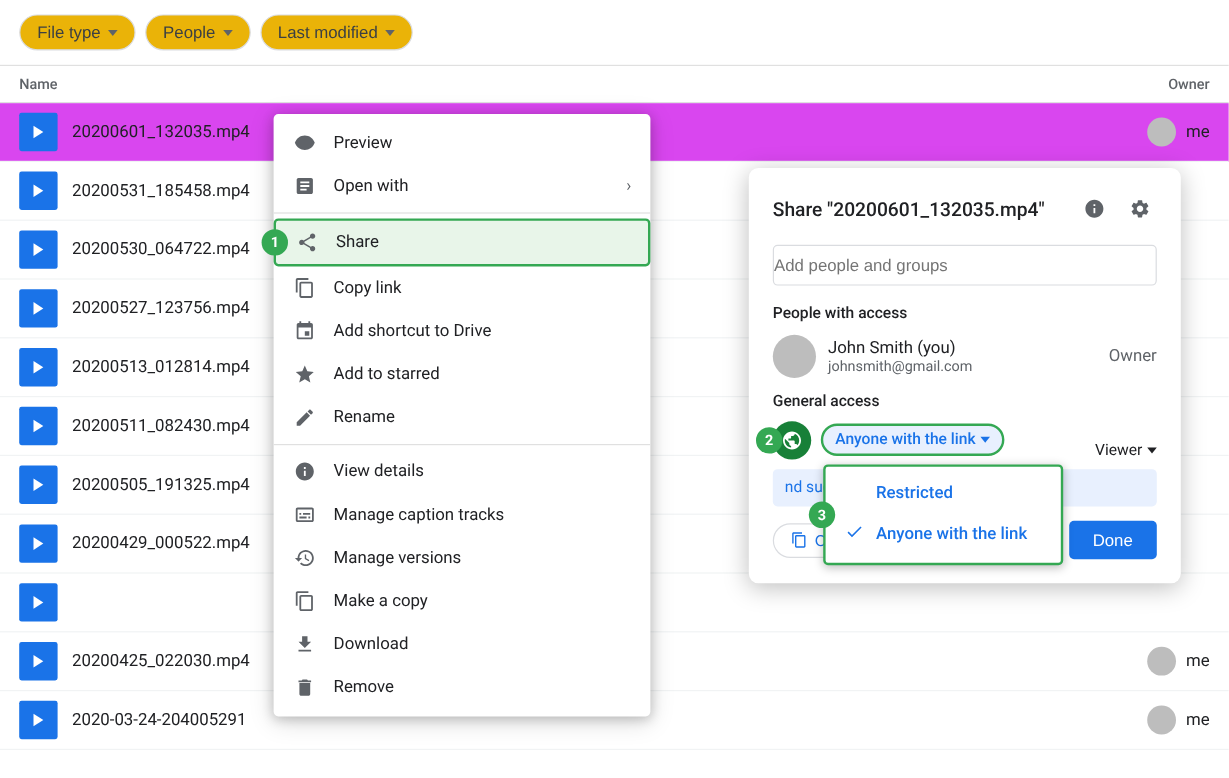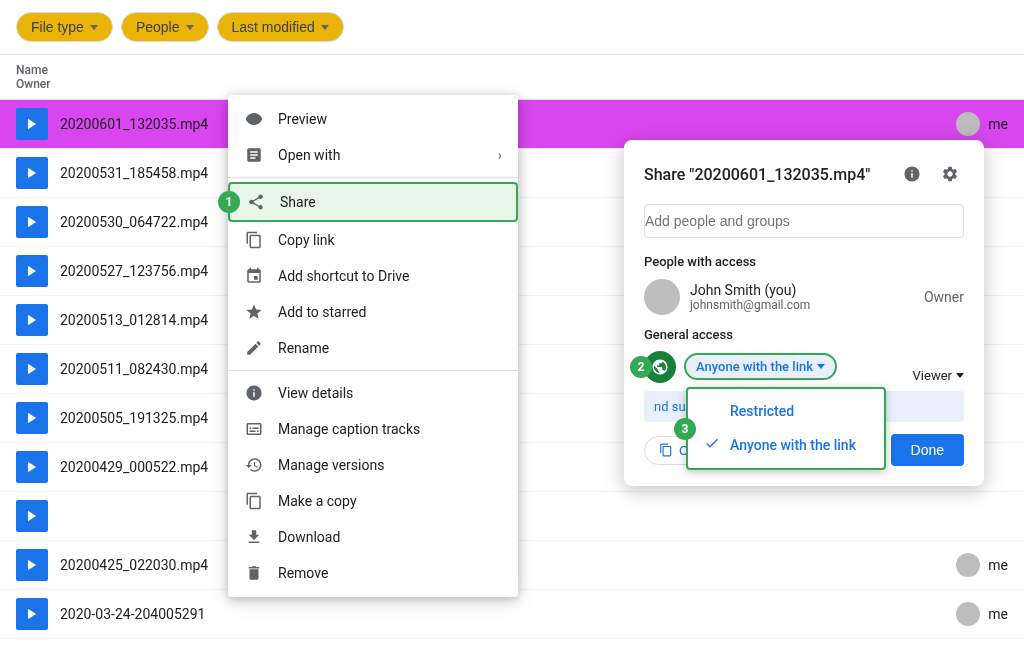--- a/index.html
+++ b/index.html
@@ -44,21 +44,20 @@
 
     
     .file-list-header {
       display: flex;
       justify-content: space-between;
       padding: 8px 16px;
       font-size: 12px;
       color: #5f6368;
       font-weight: 500;
       border-bottom: 1px solid #e0e0e0;
-      flex-direction: column;
     }
     .file-row {
       display: flex;
       align-items: center;
       padding: 8px 16px;
       border-bottom: 1px solid #f1f3f4;
       position: relative;
     }
     .file-row.selected { background: #d946ef; }
     .file-icon {
@@ -86,21 +85,21 @@
       width: 24px; height: 24px;
       border-radius: 50%;
       background: #bdbdbd;
     }
 
     
     .context-menu {
       position: absolute;
       left: 228px;
       top: 95px;
-      width: 290px;
+      width: 314px;
       background: #fff;
       border-radius: 4px;
       box-shadow: 0 2px 10px rgba(0,0,0,0.2), 0 4px 20px rgba(0,0,0,0.15);
       z-index: 100;
       padding: 6px 0;
     }
     .menu-item {
       display: flex;
       align-items: center;
       padding: 8px 16px;

